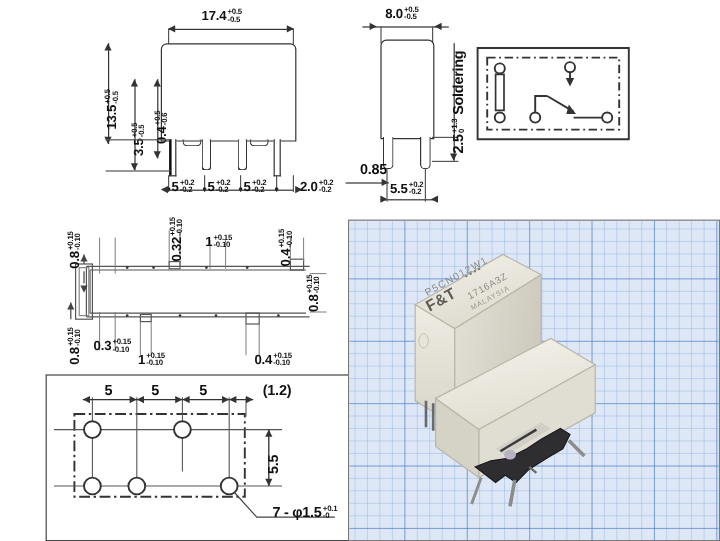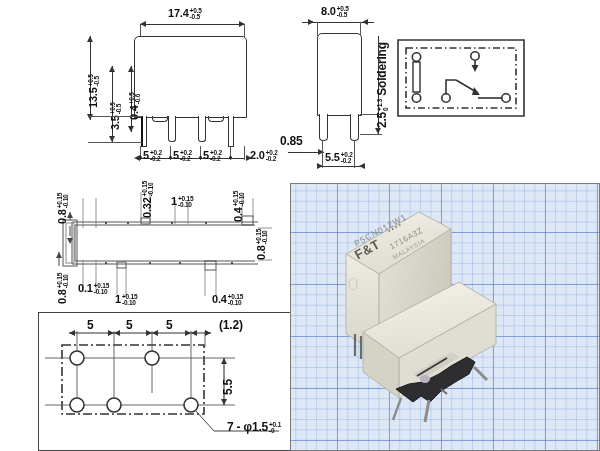--- a/index.html
+++ b/index.html
@@ -146,21 +146,21 @@
     <div class="pin" style="left:70px;top:114px;width:7px;height:26px;border-radius:0 0 4px 4px;"></div>
 
     <div class="ln vl" style="left:98px;top:36px;height:98px;"></div>
     <div class="arrowD" style="left:95px;top:128px;"></div>
     <div class="ln hl thin" style="left:80px;top:114px;width:22px;"></div>
     <div class="ln hl thin" style="left:80px;top:134px;width:22px;"></div>
     <div class="dim rot" style="left:96px;top:128px;transform:rotate(-90deg);font-size:12px;">
       <span>2.5</span><span class="tol"><b>+1.3</b><b>0</b></span>&nbsp;<span>Soldering</span>
     </div>
 
-    <div class="dim" style="left:0;top:135px;font-size:12px;">
+    <div class="dim" style="left:20px;top:135px;font-size:12px;">
       <span>0.85</span>
     </div>
     <div class="ln hl" style="left:8px;top:152px;width:36px;"></div>
     <div class="arrowR" style="left:38px;top:149px;"></div>
 
     <div class="dim" style="left:45px;top:152px;">
       <span>5.5</span><span class="tol"><b>+0.2</b><b>-0.2</b></span>
     </div>
     <div class="ln hl" style="left:37px;top:166px;width:48px;"></div>
     <div class="arrowR" style="left:37px;top:163px;"></div>
@@ -236,21 +236,21 @@
     </svg>
 
     
     <div class="dim rot" style="left:37px;top:42px;transform:rotate(-90deg);">
       <span>0.8</span><span class="tol"><b>+0.15</b><b>-0.10</b></span>
     </div>
     <div class="dim rot" style="left:37px;top:122px;transform:rotate(-90deg);">
       <span>0.8</span><span class="tol"><b>+0.15</b><b>-0.10</b></span>
     </div>
     <div class="dim" style="left:58px;top:101px;">
-      <span>0.1</span><span class="tol"><b>+0.15</b><b>-0.10</b></span>
+      <span>0.3</span><span class="tol"><b>+0.15</b><b>-0.10</b></span>
     </div>
     <div class="dim rot" style="left:122px;top:36px;transform:rotate(-90deg);">
       <span>0.32</span><span class="tol"><b>+0.15</b><b>-0.10</b></span>
     </div>
     <div class="dim" style="left:151px;top:14px;">
       <span>1</span><span class="tol"><b>+0.15</b><b>-0.10</b></span>
     </div>
     <div class="dim" style="left:95px;top:112px;">
       <span>1</span><span class="tol"><b>+0.15</b><b>-0.10</b></span>
     </div>

